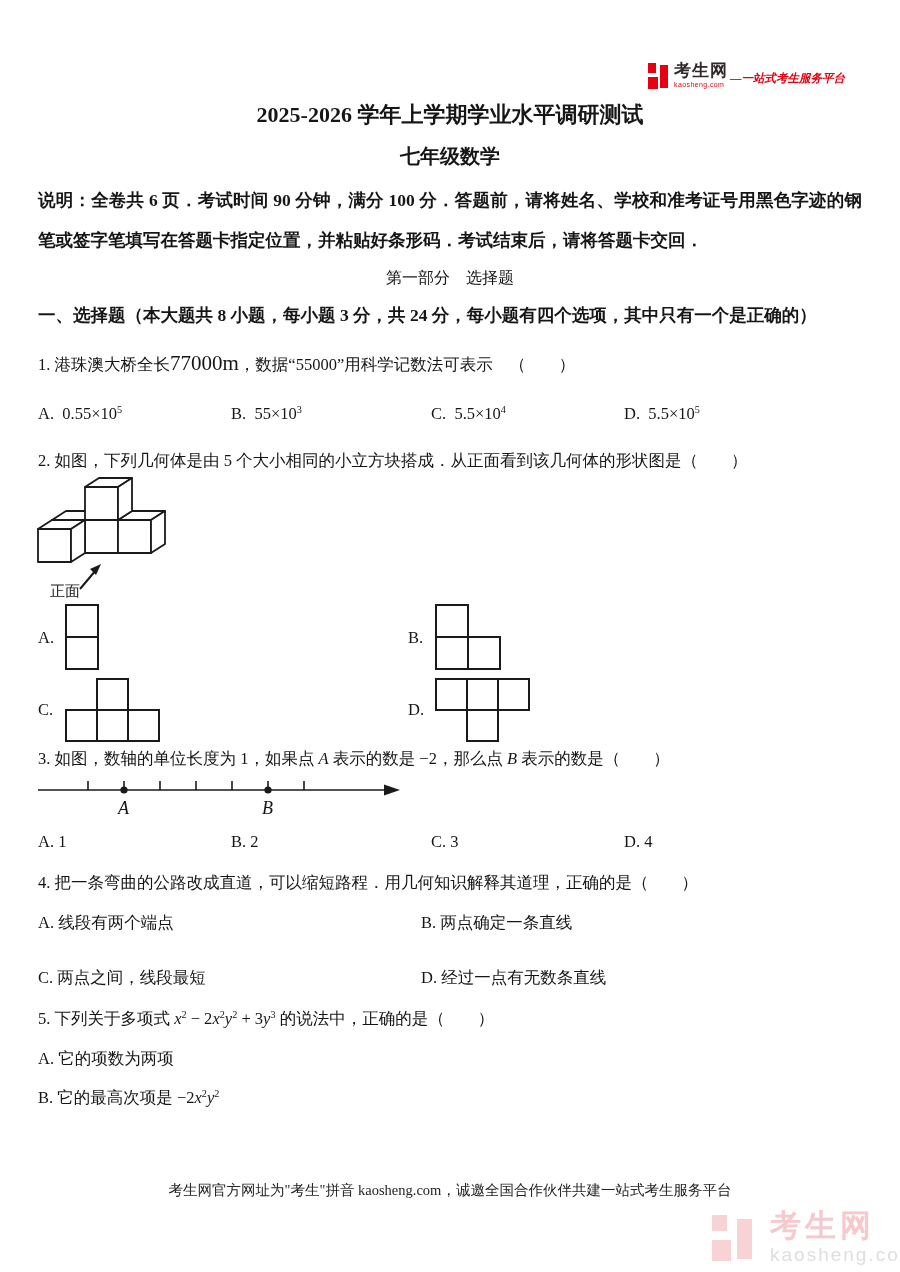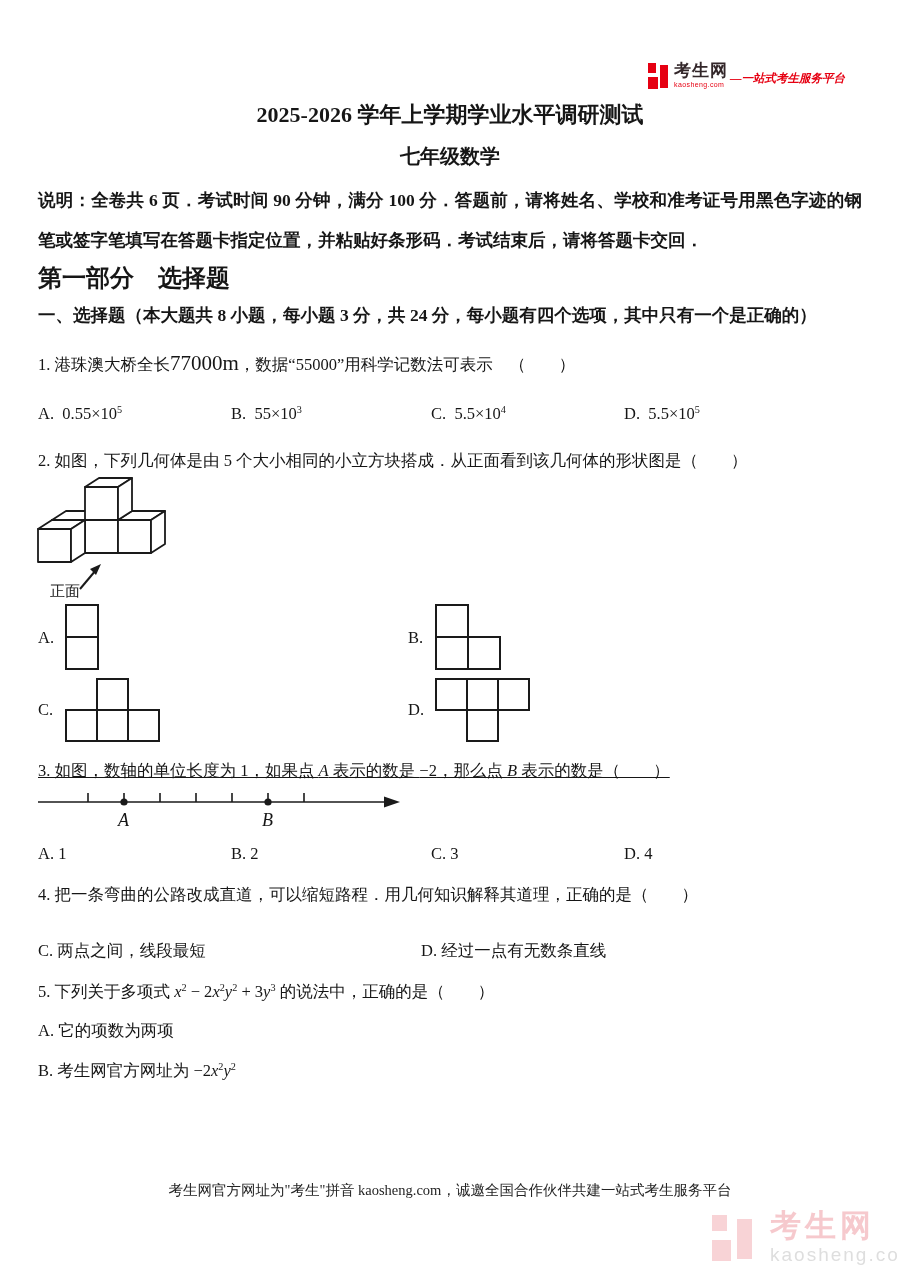--- a/index.html
+++ b/index.html
@@ -19,26 +19,26 @@
   .logo-mark .m3{right:2px;top:3px;width:8px;height:23px;}
   .logo-text{margin-left:4px;display:flex;flex-direction:column;line-height:1;}
   .logo-name{font-size:17px;font-weight:bold;color:#33272a;letter-spacing:1px;}
   .logo-domain{font-size:7px;color:#e60012;margin-top:2px;letter-spacing:.4px;font-family:"Liberation Sans",sans-serif;}
   .logo-tagline{margin-left:2px;margin-top:9px;font-size:11.5px;color:#e60012;font-weight:bold;font-style:italic;white-space:nowrap;}
 
   
   .title{margin-top:100px;text-align:center;font-size:22px;font-weight:bold;line-height:30px;}
   .subtitle{margin-top:12px;text-align:center;font-size:20px;font-weight:bold;line-height:28px;}
   .notice{margin-top:10px;font-size:17.5px;font-weight:bold;line-height:2.3;text-align:justify;}
-  .part-heading{margin-top:4px;text-align:left;font-size:24px;font-weight:bold;line-height:26px;}
+  .part-heading{margin-top:4px;text-align:center;font-size:16px;font-weight:normal;line-height:26px;}
   .intro{margin-top:6px;font-size:17.5px;font-weight:bold;line-height:2.15;text-align:justify;}
 
   
   .q{font-size:16.5px;line-height:1.9;}
-  .q1{margin-top:10px;} .q2{margin-top:16px;} .q3{margin-top:12px;text-decoration:underline;}
+  .q1{margin-top:10px;} .q2{margin-top:16px;} .q3{margin-top:0;}
   .q4{margin-top:10px;} .q5{margin-top:10px;}
   .big-num{font-size:21px;font-family:"Liberation Serif",serif;}
   sup{font-size:0.62em;line-height:0;font-family:"Liberation Serif",serif;}
   .mi{font-style:italic;font-family:"Liberation Serif",serif;}
   .mm{font-family:"Liberation Serif",serif;}
   .segs{white-space:nowrap;}
 
   .opt-row{display:flex;font-size:16.5px;line-height:1.9;gap:10px;}
   .opt-row .col1{width:183px;flex:none;}
   .opt-row .col2{width:190px;flex:none;}
@@ -207,28 +207,32 @@
     </div>
 
     <div class="opt-row q3-opts">
       <div class="col1"><span>A.</span>&nbsp;<span class="mm">1</span></div>
       <div class="col2"><span>B.</span>&nbsp;<span class="mm">2</span></div>
       <div class="col3"><span>C.</span>&nbsp;<span class="mm">3</span></div>
       <div class="col4"><span>D.</span>&nbsp;<span class="mm">4</span></div>
     </div>
 
     <div class="q q4">4. 把一条弯曲的公路改成直道，可以缩短路程．用几何知识解释其道理，正确的是（　　）</div>
+    <div class="opt-row q4-opts1">
+      <div class="colw"><span>A.</span> <span>线段有两个端点</span></div>
+      <div class="col4"><span>B.</span> <span>两点确定一条直线</span></div>
+    </div>
     <div class="opt-row q4-opts2">
       <div class="colw"><span>C.</span> <span>两点之间，线段最短</span></div>
       <div class="col4"><span>D.</span> <span>经过一点有无数条直线</span></div>
     </div>
 
     <div class="q q5"><span class="segs"><span>5. 下列关于多项式 </span><span class="mi">x</span><sup>2</sup><span class="mm"> − 2</span><span class="mi">x</span><sup>2</sup><span class="mi">y</span><sup>2</sup><span class="mm"> + 3</span><span class="mi">y</span><sup>3</sup><span> 的说法中，正确的是（　　）</span></span></div>
     <div class="q5-opt"><span>A.</span><span class="segs"><span> 它的项数为两项</span></span></div>
-    <div class="q5-opt"><span>B.</span><span class="segs"><span> 考生网官方网址为 </span><span class="mm">−2</span><span class="mi">x</span><sup>2</sup><span class="mi">y</span><sup>2</sup></span></div>
+    <div class="q5-opt"><span>B.</span><span class="segs"><span> 它的最高次项是 </span><span class="mm">−2</span><span class="mi">x</span><sup>2</sup><span class="mi">y</span><sup>2</sup></span></div>
 
   </div>
 
   <div class="footer">考生网官方网址为"考生"拼音 kaosheng.com，诚邀全国合作伙伴共建一站式考生服务平台</div>
 
   <div class="watermark">
     <div class="wm-mark">
         <i class="m1"></i>
         <i class="m2"></i>
         <i class="m3"></i>

